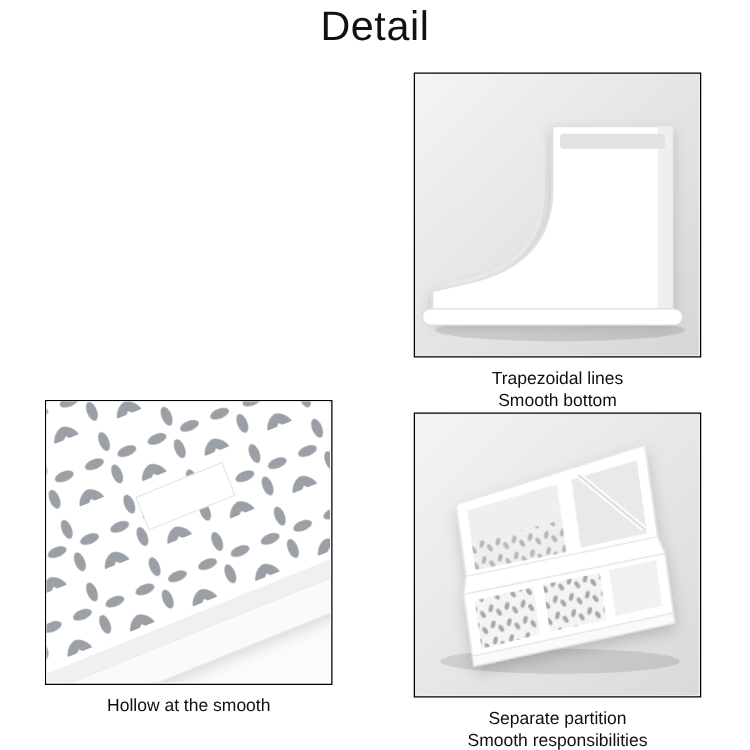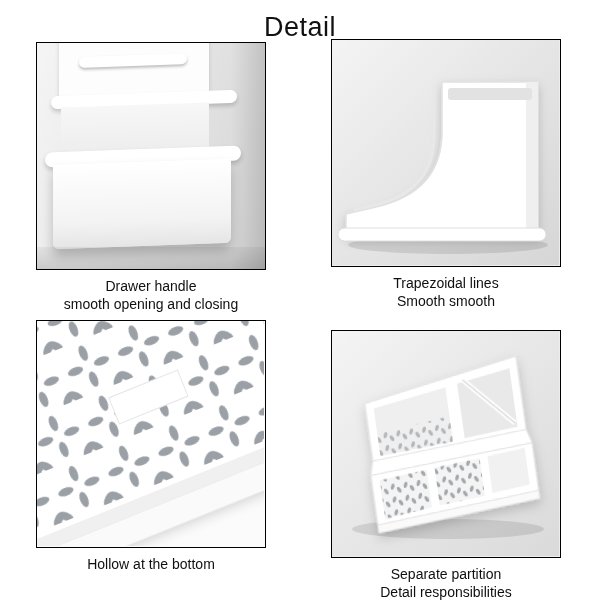--- a/index.html
+++ b/index.html
@@ -2,25 +2,25 @@
 <html><head>
 <meta charset="utf-8">
 <style>
   html,body{margin:0;padding:0;background:#ffffff;}
   .page{
     position:relative;width:600px;height:600px;background:#ffffff;overflow:hidden;
     font-family:"Liberation Sans", sans-serif;color:#111111;
   }
   .title{
     position:absolute;top:0px;left:0;right:0;text-align:center;
-    font-size:27px;font-weight:500;letter-spacing:0.5px;margin:0;padding-top:12px;
+    font-size:33px;font-weight:500;letter-spacing:0.5px;margin:0;padding-top:2px;
   }
   .panel{position:absolute;width:230px;}
   .panel.tl{left:36px;top:42px;}
-  .panel.tr{left:331px;top:39px;}
+  .panel.tr{left:331px;top:58px;}
   .panel.bl{left:36px;top:320px;}
   .panel.br{left:331px;top:330px;}
   .photo{
     position:relative;width:230px;height:228px;border:1.5px solid #000000;
     box-sizing:border-box;overflow:hidden;background:#ededed;
   }
   .caption{margin-top:7px;text-align:center;font-size:14px;line-height:1.3;color:#0f0f0f;}
   .caption div{white-space:nowrap;}
   svg{display:block;}
 
@@ -45,36 +45,20 @@
   .p1-floor{position:absolute;left:0;bottom:0;width:100%;height:22px;
     background:linear-gradient(180deg,rgba(0,0,0,0.05),rgba(0,0,0,0.14));}
 </style>
 </head>
 <body>
 
 <div class="page">
 
   <h1 class="title">Detail</h1>
 
-  <figure class="panel tl" style="margin:0">
-    <div class="photo p1">
-      <div class="p1-wall"></div>
-      <div class="el p1-top"></div>
-      <div class="el p1-slot"></div>
-      <div class="el p1-shelf"></div>
-      <div class="el p1-mid"></div>
-      <div class="el p1-lip"></div>
-      <div class="el p1-drawer"></div>
-      <div class="p1-floor"></div>
-    </div>
-    <figcaption class="caption">
-      <div>Drawer handle</div>
-      <div>smooth opening and closing</div>
-    </figcaption>
-  </figure>
 
   <figure class="panel tr" style="margin:0">
     <div class="photo">
       <svg width="227" height="225" viewBox="0 0 227 225">
         <defs>
           <linearGradient id="g2" x1="0" y1="0" x2="1" y2="1">
             <stop offset="0" stop-color="#f4f4f4"></stop>
               <stop offset="1" stop-color="#d6d6d6"></stop>
           </linearGradient>
           <filter id="soft2" x="-30%" y="-30%" width="160%" height="160%">
@@ -85,21 +69,21 @@
         <ellipse cx="116" cy="205" rx="100" ry="9" fill="rgba(0,0,0,0.10)"></ellipse>
         <path d="M110,42 L206,42 L206,196 L14,196 L14,174 L44,167 Q110,152 110,92 Z" fill="#ffffff" stroke="#e1e1e1" stroke-width="1.5" filter="url(#soft2)"></path>
         <rect x="194" y="42" width="12" height="154" fill="#efefef"></rect>
         <rect x="116" y="48" width="84" height="12" rx="3" fill="#e2e2e2"></rect>
         <path d="M22,170 L46,164 Q102,150 102,94 L102,50" fill="none" stroke="#e8e8e8" stroke-width="3"></path>
         <rect x="6" y="188" width="208" height="13" rx="6.5" fill="#ffffff" stroke="#dedede" stroke-width="1"></rect>
       </svg>
     </div>
     <figcaption class="caption">
       <div>Trapezoidal lines</div>
-      <div>Smooth smooth</div>
+      <div>Smooth bottom</div>
     </figcaption>
   </figure>
 
   <figure class="panel bl" style="margin:0">
     <div class="photo" style="background:#fbfbfb">
       <svg width="227" height="225" viewBox="0 0 227 225">
         <defs>
           <pattern id="petals" width="54" height="54" patternUnits="userSpaceOnUse">
             <ellipse cx="27" cy="13" rx="4" ry="8" fill="#9aa0a6"></ellipse>
             <ellipse cx="27" cy="41" rx="4" ry="8" fill="#9aa0a6"></ellipse>
@@ -116,21 +100,21 @@
         <g transform="rotate(-22 113 112)">
           <rect x="-45" y="-35" width="330" height="240" fill="#ffffff" stroke="#ececec" filter="url(#soft3)"></rect>
           <rect x="-35" y="-35" width="310" height="200" fill="url(#petals)"></rect>
           <rect x="88" y="64" width="74" height="28" fill="#ffffff" stroke="#e6e6e6"></rect>
           <rect x="-45" y="168" width="330" height="14" fill="#f0f0f0"></rect>
           <rect x="-45" y="182" width="330" height="26" fill="#fafafa" stroke="#ececec"></rect>
         </g>
       </svg>
     </div>
     <figcaption class="caption">
-      <div>Hollow at the bottom</div>
+      <div>Hollow at the smooth</div>
     </figcaption>
   </figure>
 
   <figure class="panel br" style="margin:0">
     <div class="photo">
       <svg width="227" height="225" viewBox="0 0 227 225">
         <defs>
           <linearGradient id="g4" x1="0" y1="0" x2="1" y2="1">
             <stop offset="0" stop-color="#f4f4f4"></stop>
               <stop offset="1" stop-color="#dadada"></stop>
@@ -165,17 +149,17 @@
           <polygon points="100,135 146,132 146,170 100,173" fill="#f4f4f4"></polygon>
           <polygon points="100,135 146,132 146,170 100,173" fill="url(#holes4)" opacity="0.9"></polygon>
           <polygon points="154,131 192,128 192,165 154,168" fill="#f1f1f1"></polygon>
 
           <polygon points="36,184 200,172 200,180 36,192" fill="#fafafa" stroke="#e6e6e6"></polygon>
         </g>
       </svg>
     </div>
     <figcaption class="caption">
       <div>Separate partition</div>
-      <div>Detail responsibilities</div>
+      <div>Smooth responsibilities</div>
     </figcaption>
   </figure>
 
 </div>
 
 </body></html>

